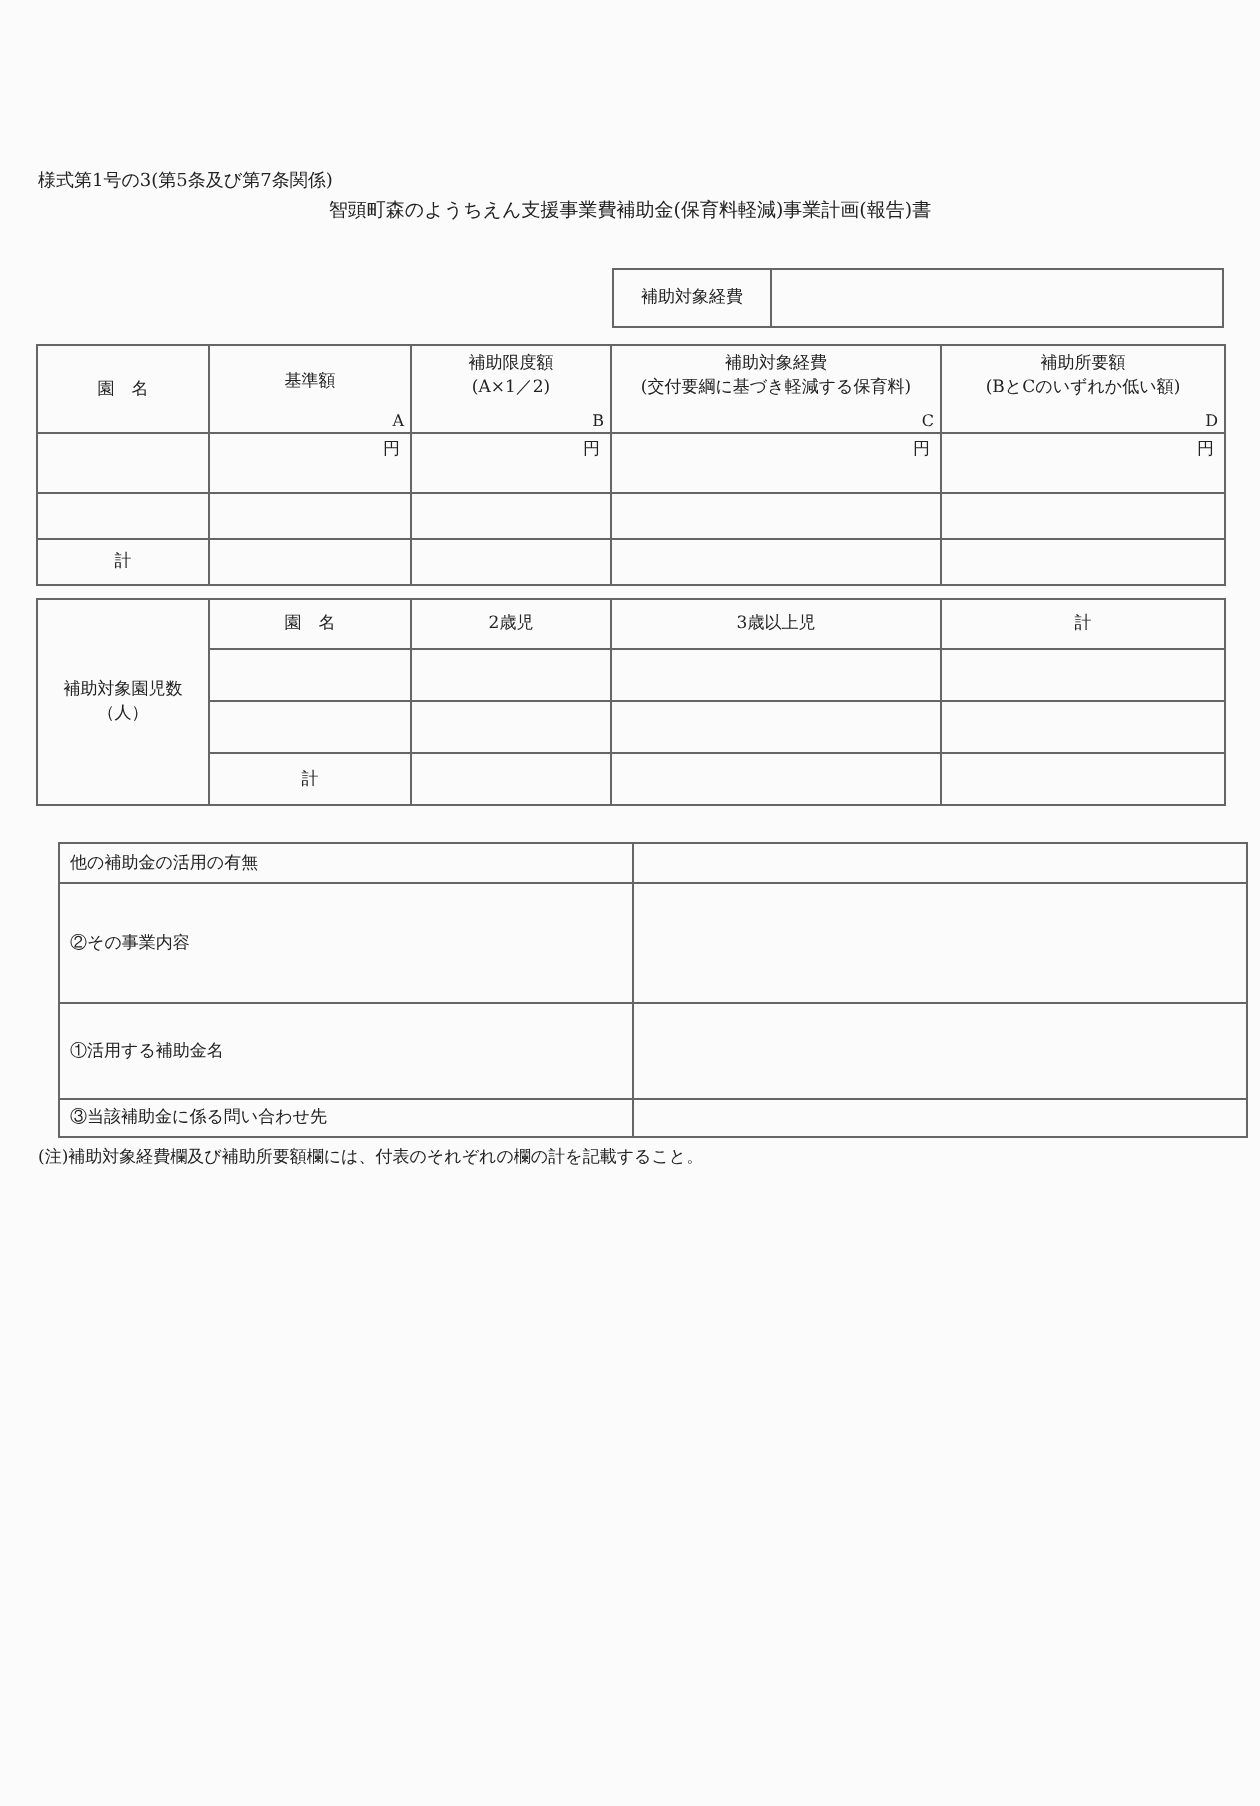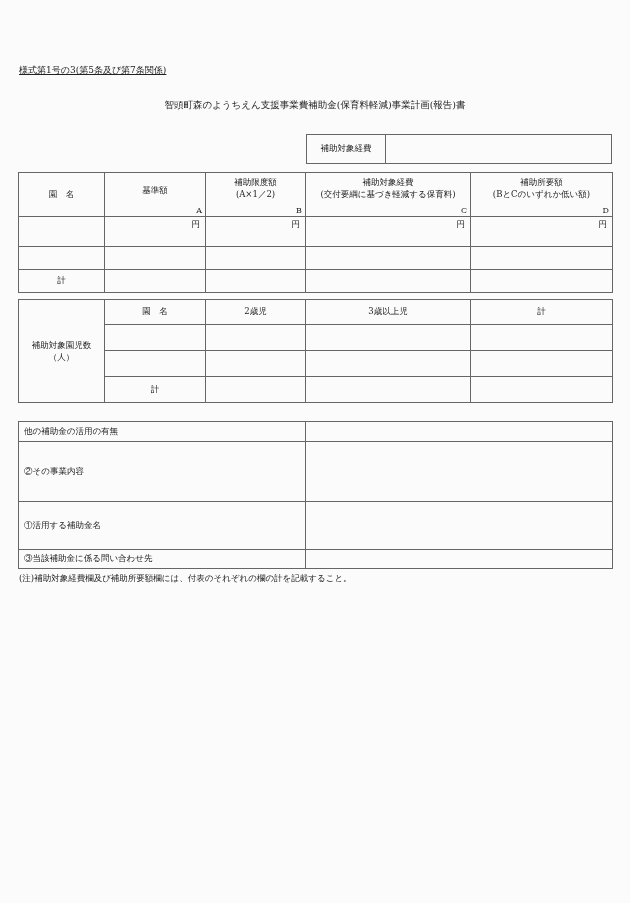--- a/index.html
+++ b/index.html
@@ -1,21 +1,21 @@
 <!DOCTYPE html>
 <html><head>
 <meta charset="utf-8">
 <style>
   html, body { margin:0; padding:0; }
   body {
     width:630px; height:903px; background:#fbfbfb; position:relative; overflow:hidden;
     font-family:"DejaVu Serif","Liberation Serif",serif; color:#222; font-size:9px;
   }
   .abs { position:absolute; }
-  .form-id { left:19px; top:64px; font-size:9px;text-decoration:underline; }
+  .form-id { left:19px; top:84px; font-size:9px; }
   .title { left:0; width:630px; top:99px; text-align:center; font-size:9.5px; box-sizing:border-box; }
   table { border-collapse:collapse; position:absolute; table-layout:fixed; }
   td { border:1px solid #666; padding:0; vertical-align:middle; font-size:8.5px; }
   .c { text-align:center; }
   .cell { position:relative; width:100%; height:100%; }
   .letter { position:absolute; right:3px; bottom:1px; font-size:8px; }
   .yen { position:absolute; right:5px; top:2px; font-size:8.5px; }
   .hdr-line { display:block; line-height:12px; }
   .pad { padding-left:5px; }
   .note { left:19px; top:573px; font-size:8.5px; }
@@ -151,21 +151,21 @@
   </tr>
   <tr style="height:26px;">
     <td class="c">計</td>
     <td></td>
     <td></td>
     <td></td>
   </tr>
 </tbody>
   </table>
 
-<table style="left:18px; top:421px; width:594px;font-family:Liberation Serif, serif;">
+<table style="left:29px; top:421px; width:594px;font-family:Liberation Serif, serif;">
   <colgroup>
       <col style="width:287px">
       <col style="width:307px">
     </colgroup>
   <tbody>
       <tr style="height:20px;">
     <td class="pad">他の補助金の活用の有無</td>
     <td></td>
   </tr>
   <tr style="height:60px;">

